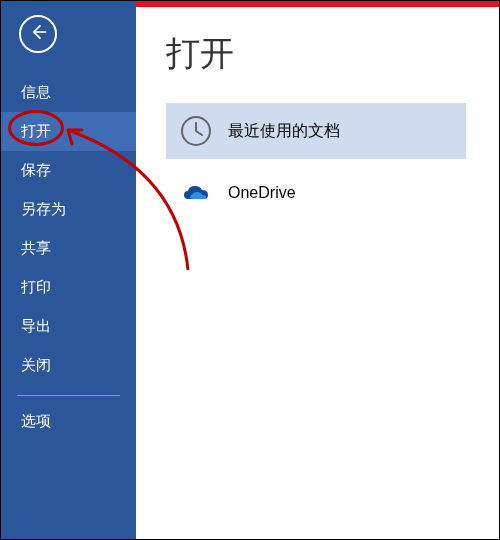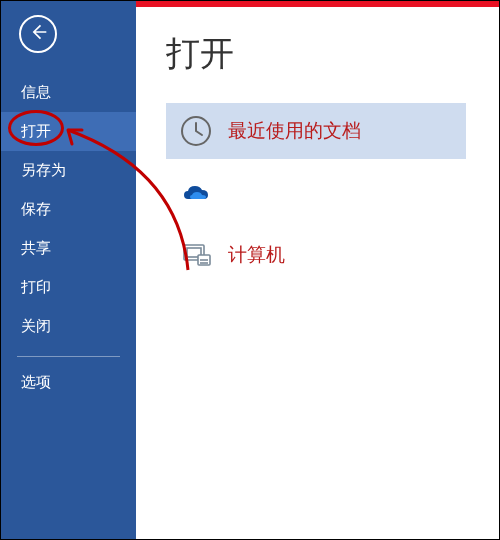--- a/index.html
+++ b/index.html
@@ -95,22 +95,22 @@
   }
   .option .icon {
     width: 36px;
     height: 36px;
     display: flex;
     align-items: center;
     justify-content: center;
     margin-right: 14px;
   }
   .option .label {
-    font-size: 19px;
-    color: #b91c1c;
+    font-size: 16px;
+    color: #000000;
   }
   
   .annot {
     position: absolute;
     pointer-events: none;
     z-index: 10;
   }
   .circle-annot {
     border: 3px solid #C00000;
     border-radius: 50%;
@@ -135,24 +135,25 @@
     <div class="back-button">
       <span>
         <svg viewBox="0 0 24 24" fill="none" stroke="#fff" stroke-width="2">
           <path d="M15 4 L7 12 L15 20 M7 12 H22"></path>
         </svg>
       </span>
     </div>
     <div class="nav">
       <div class="nav-item"><span>信息</span></div>
       <div class="nav-item selected"><span>打开</span></div>
+      <div class="nav-item"><span>保存</span></div>
       <div class="nav-item"><span>另存为</span></div>
-      <div class="nav-item"><span>保存</span></div>
       <div class="nav-item"><span>共享</span></div>
       <div class="nav-item"><span>打印</span></div>
+      <div class="nav-item"><span>导出</span></div>
       <div class="nav-item"><span>关闭</span></div>
       <div class="nav-divider"></div>
       <div class="nav-item"><span>选项</span></div>
     </div>
   </div>
 
   <div class="main">
     <div class="red-bar"></div>
     <div class="main-inner">
       <h1 class="page-title">打开</h1>
@@ -169,34 +170,23 @@
           <span class="label">最近使用的文档</span>
         </div>
 
         <div class="option">
           <span class="icon">
             <svg viewBox="0 0 36 36">
               <path d="M10 24 Q6 24 6 20 Q6 16 10 16 Q11 11 17 11 Q22 11 24 15 Q30 15 30 20 Q30 24 26 24 Z" fill="#0F4C9C"></path>
               <path d="M14 24 Q12 24 12 22 Q12 20 14 20 Q15 17 19 17 Q23 17 24 20 Q28 20 28 22 Q28 24 26 24 Z" fill="#2E8DEF"></path>
             </svg>
           </span>
+          <span class="label">OneDrive</span>
         </div>
 
-        <div class="option">
-          <span class="icon">
-            <svg viewBox="0 0 36 36" fill="none" stroke="#7A8A99" stroke-width="1.6">
-              <rect x="6" y="8" width="20" height="15" rx="1"></rect>
-              <rect x="9" y="11" width="14" height="9"></rect>
-              <rect x="20" y="18" width="12" height="10" rx="1" fill="#fff"></rect>
-              <line x1="22" y1="26" x2="30" y2="26"></line>
-              <line x1="22" y1="23" x2="30" y2="23"></line>
-            </svg>
-          </span>
-          <span class="label">计算机</span>
-        </div>
 
 
       </div>
     </div>
   </div>
 
   <div class="annot circle-annot"></div>
 
   <svg class="annot arrow-annot" viewBox="0 0 140 160">
     <path d="M130 150 Q120 50 10 10" fill="none" stroke="#C00000" stroke-width="3"></path>

